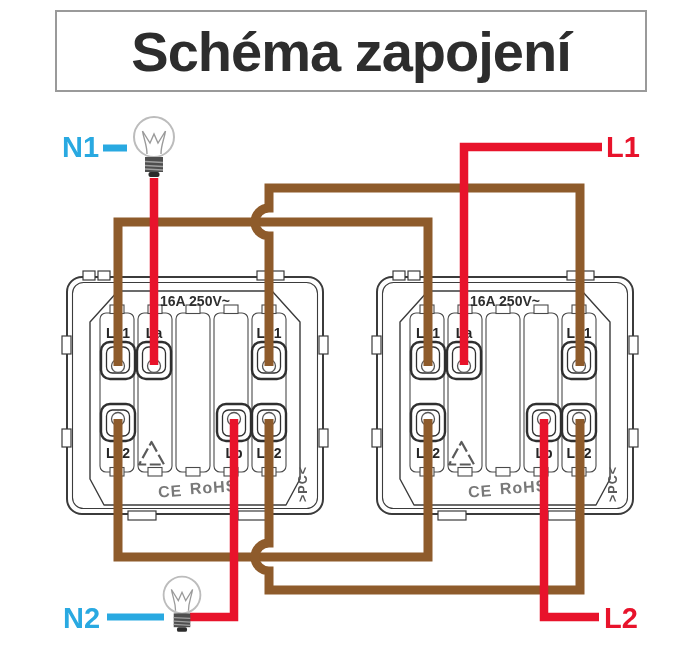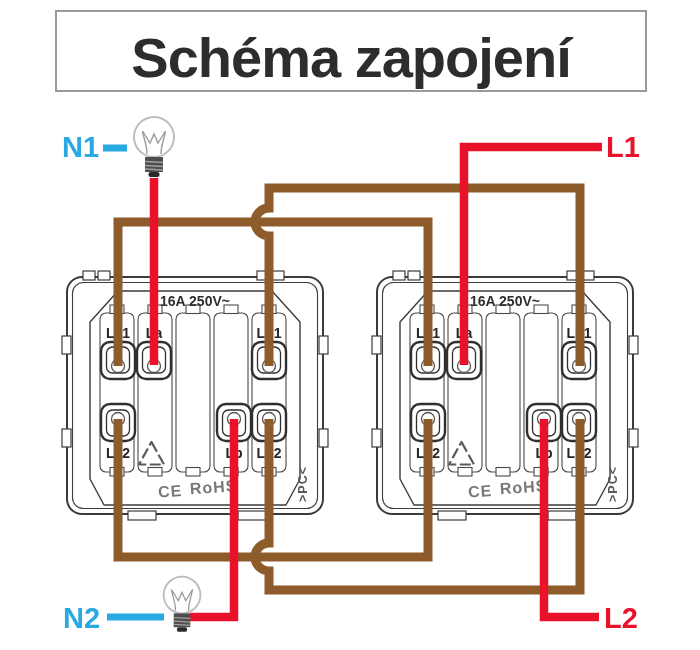--- a/index.html
+++ b/index.html
@@ -13,21 +13,21 @@
   }
   .title-box {
     position: absolute;
     left: 55px;
     top: 10px;
     width: 592px;
     height: 82px;
     border: 2px solid #9a9a9a;
     background: #ffffff;
     display: flex;
-    align-items: flex-end;
+    align-items: center;
     justify-content: center;
     box-sizing: border-box;
   }
   .title-box h1 {
     margin: 0;
     font-size: 56px;
     font-weight: bold;
     letter-spacing: -1px;
     color: #2d2d2d;
     white-space: nowrap;

